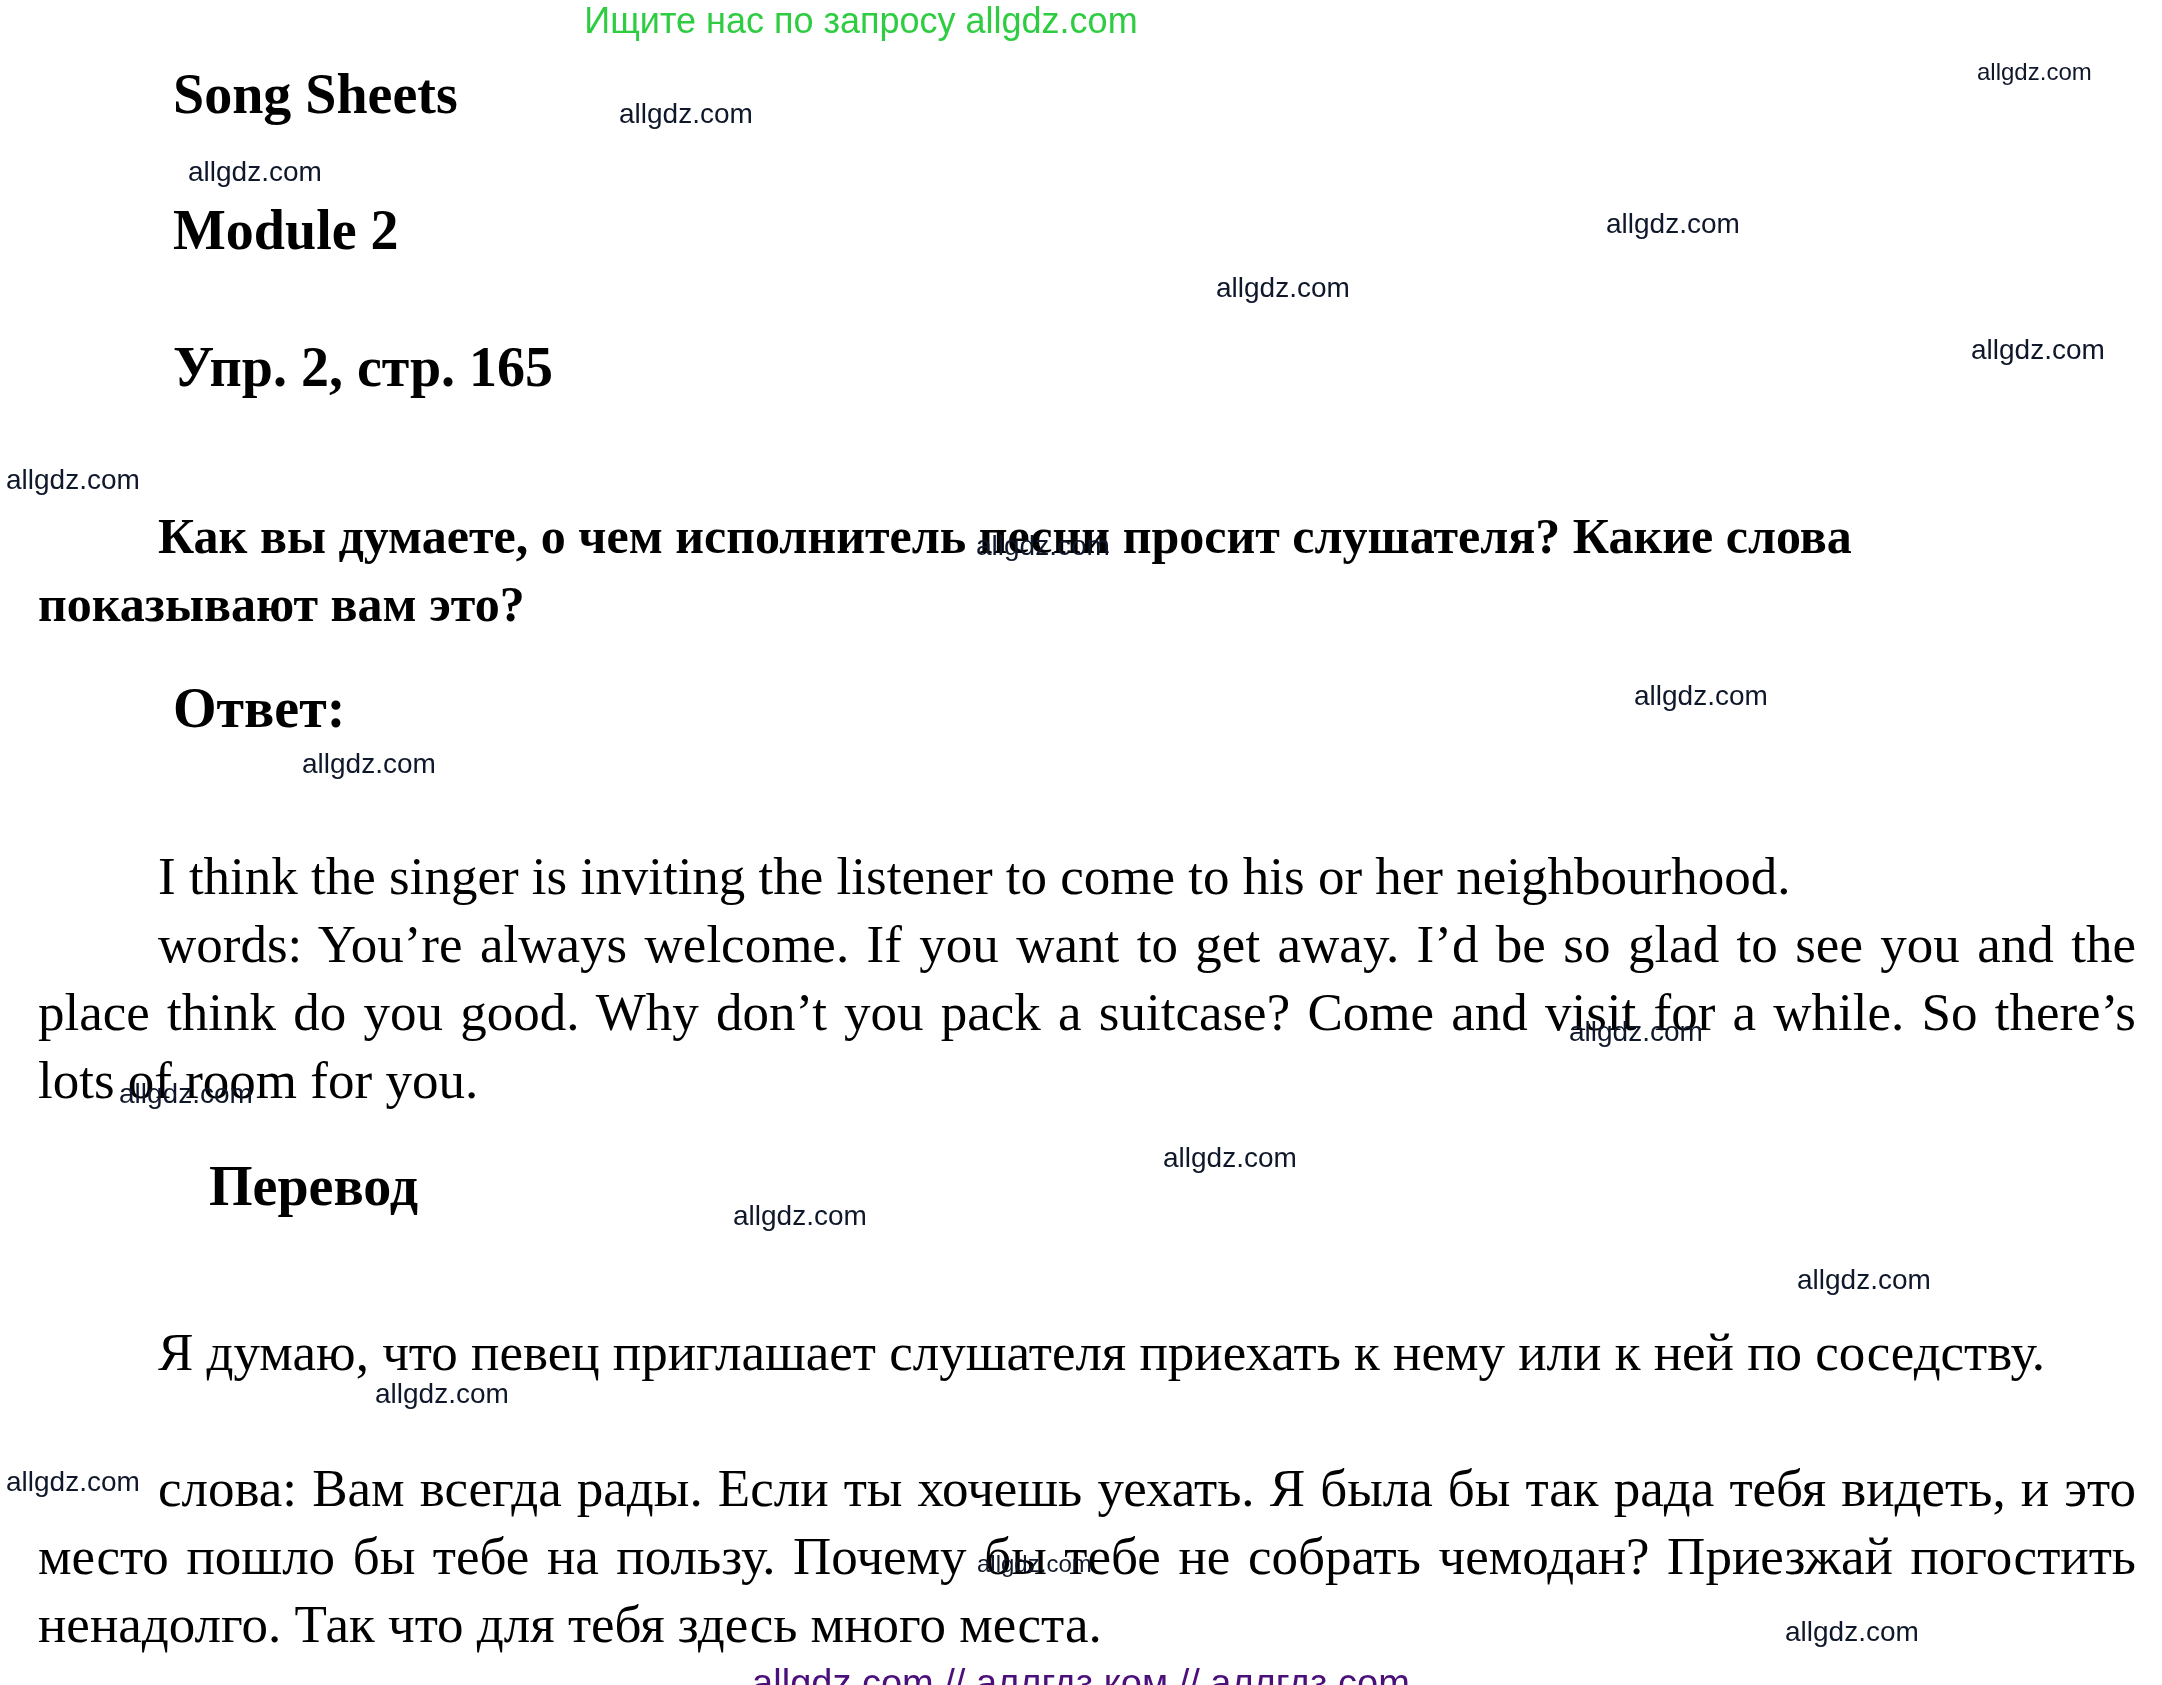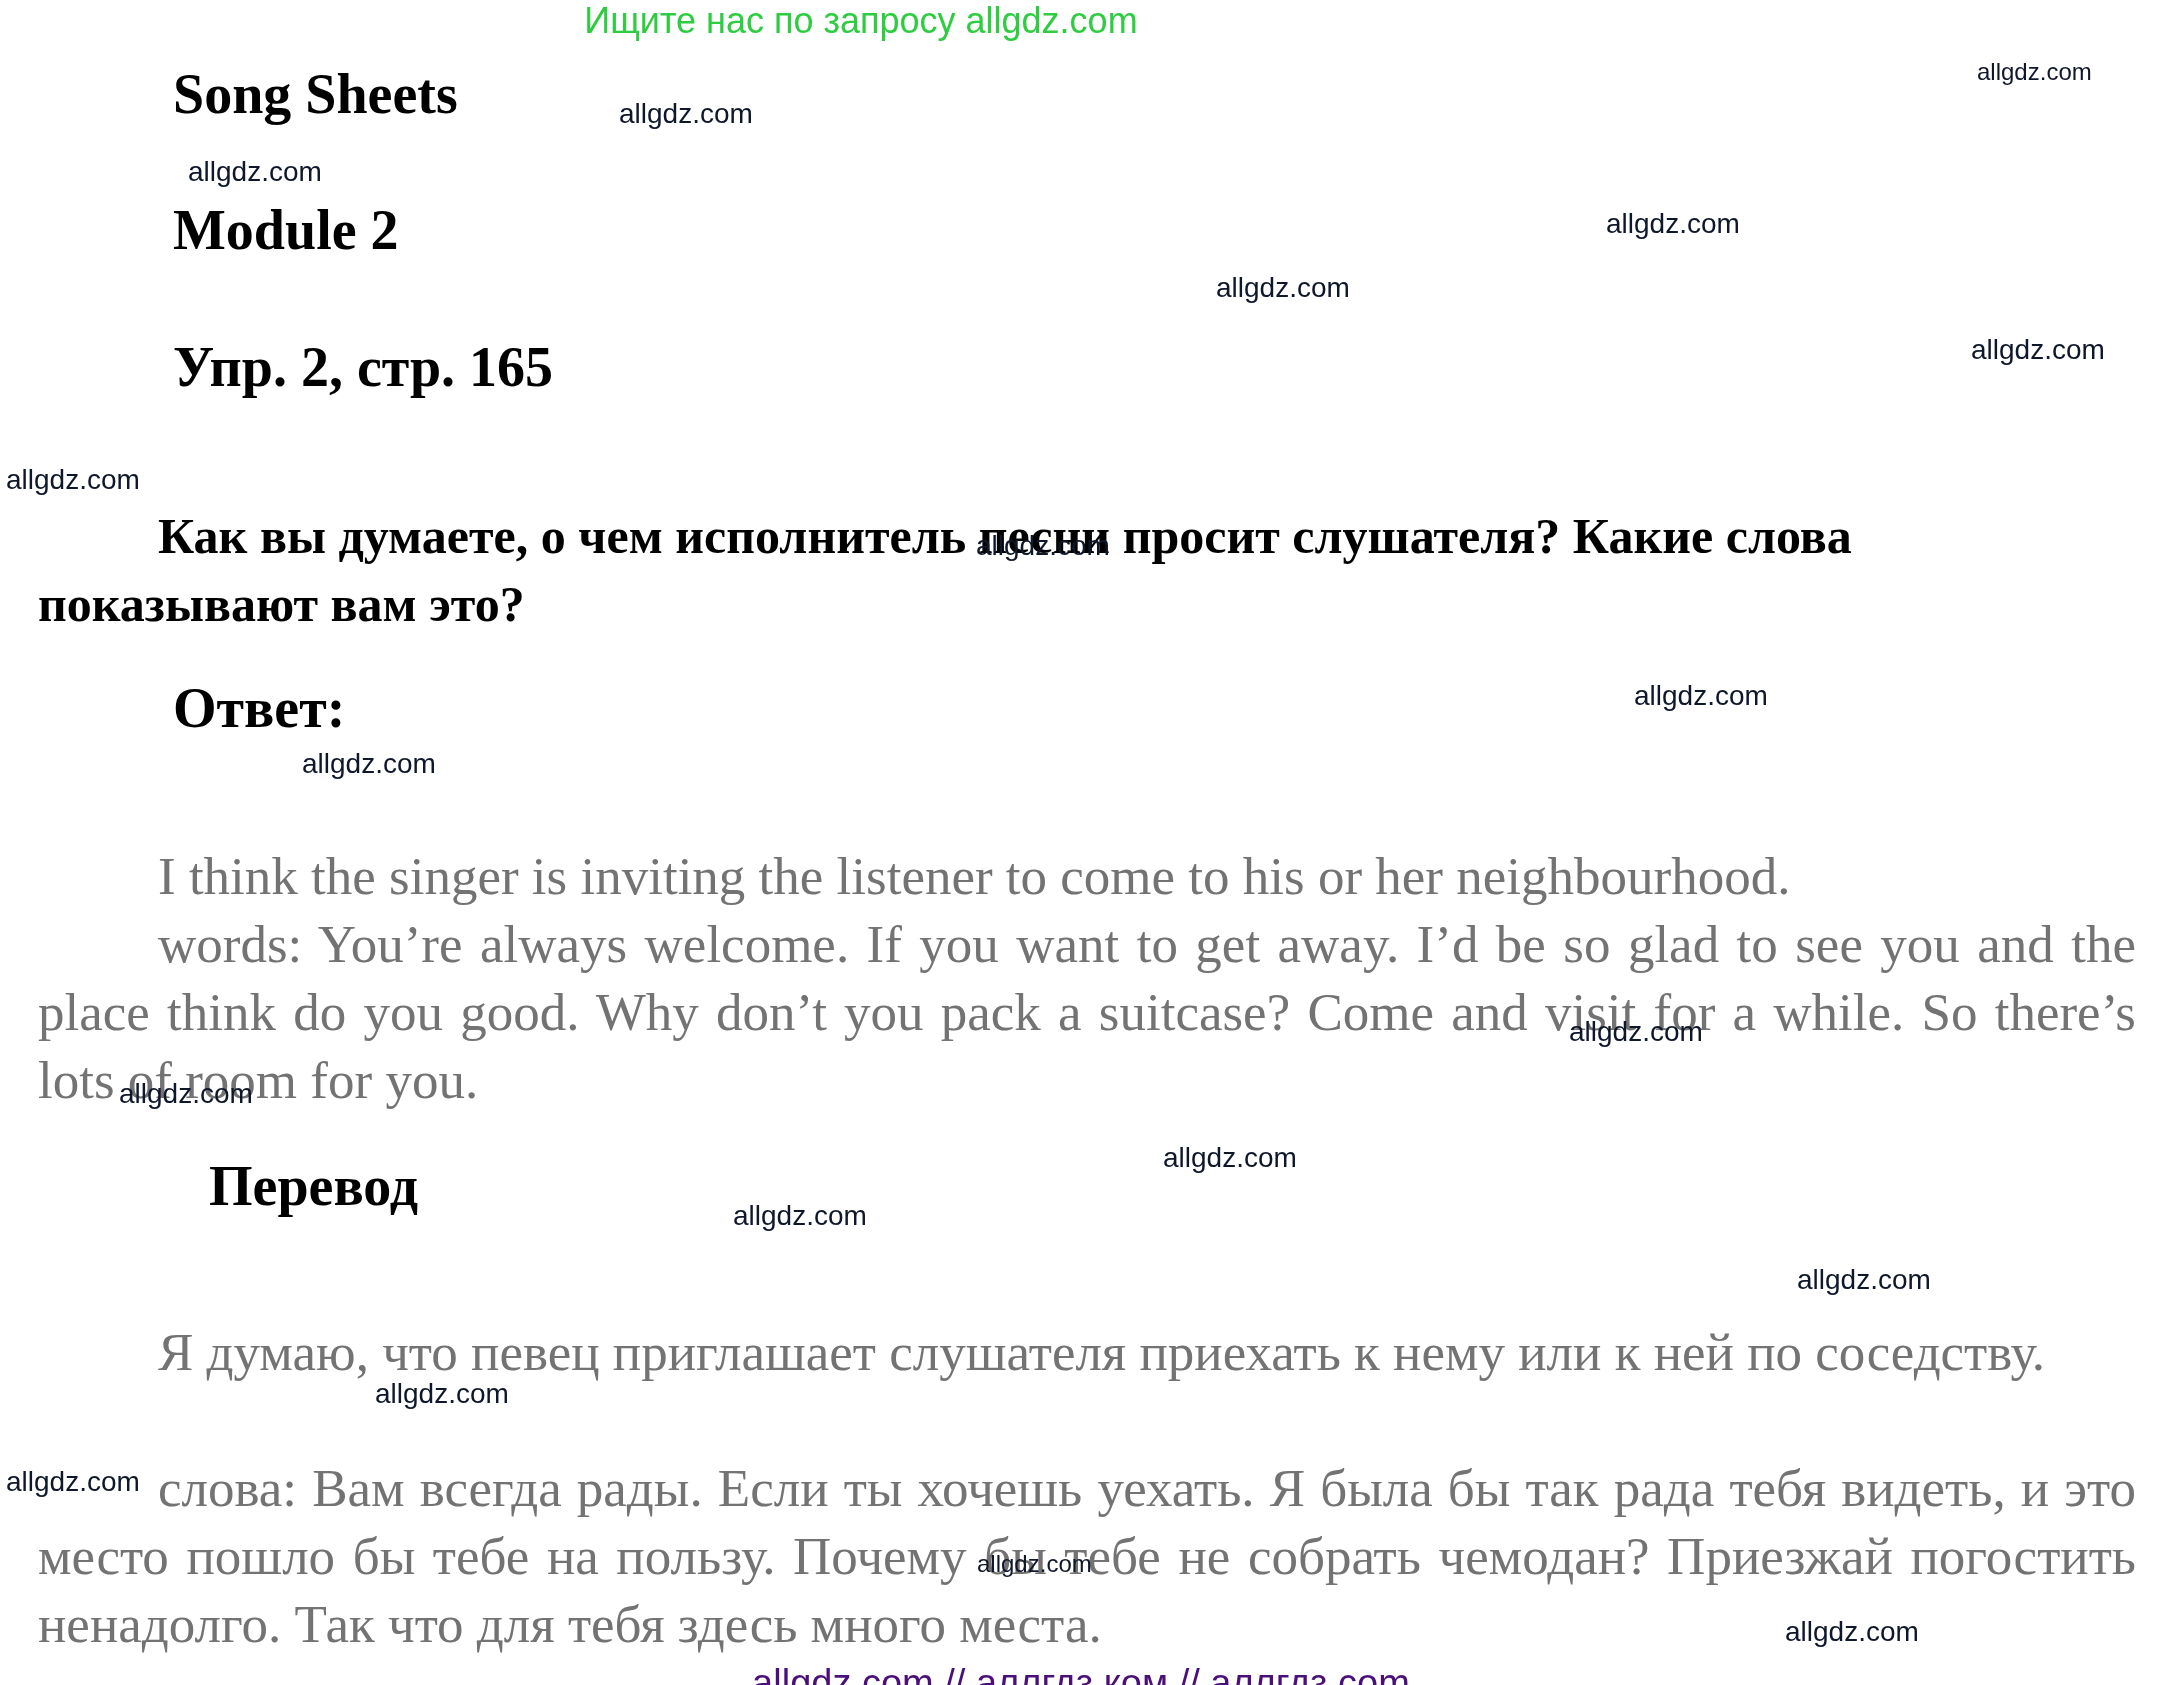--- a/index.html
+++ b/index.html
@@ -2,21 +2,21 @@
 <html><head>
 <meta charset="utf-8">
 <style>
   html, body { margin:0; padding:0; background:#ffffff; }
   body { width:2162px; height:1685px; position:relative; overflow:hidden; }
   .abs { position:absolute; white-space:nowrap; }
   .banner { font-family:"Liberation Sans", sans-serif; color:#2ecc40; font-size:36px; left:0; width:1722px; text-align:center; top:0; }
   .h { font-family:"Liberation Serif", serif; font-weight:bold; color:#000; }
   .h-title { font-size:56px; }
   .q { font-family:"Liberation Serif", serif; font-weight:bold; font-size:50px; color:#000; line-height:68px; }
-  .body { font-family:"Liberation Serif", serif; font-size:53px; color:#737373; line-height:68px; text-align:justify; }
+  .body { font-family:"Liberation Serif", serif; font-size:53px; color:#000000; line-height:68px; text-align:justify; }
   .wm { font-family:"Liberation Sans", sans-serif; font-size:28px; color:#0f172a; }
   .footer { font-family:"Liberation Sans", sans-serif; font-size:38px; color:#4b0f7a; left:0; width:2162px; text-align:center; top:1662px; }
   .para { position:absolute; left:38px; width:2098px;margin-top:32px; }
   .indent { text-indent:120px; }
 </style>
 </head>
 <body>
 
 <div class="abs banner">Ищите нас по запросу allgdz.com</div>
 

